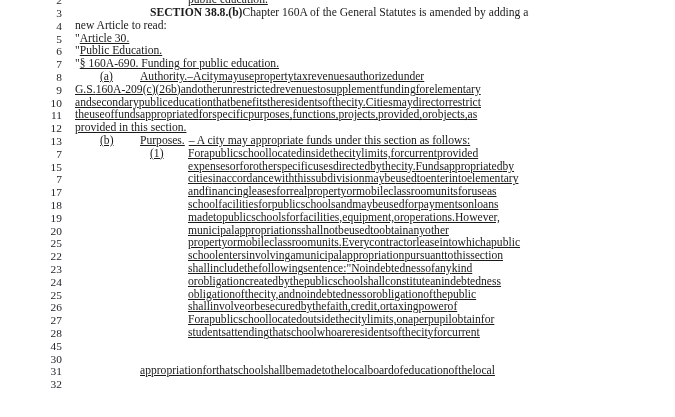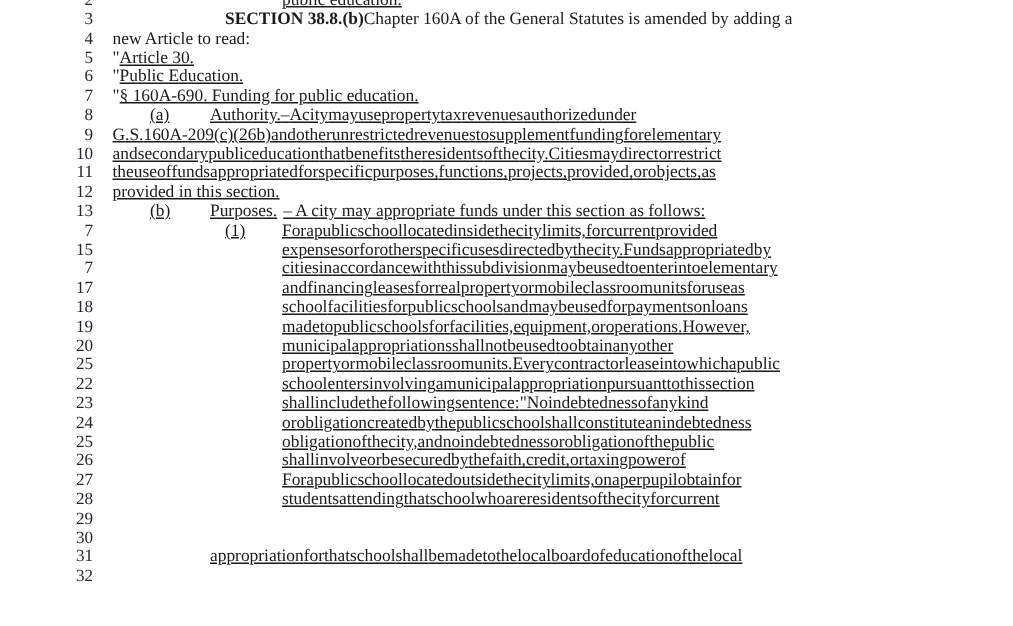--- a/index.html
+++ b/index.html
@@ -517,21 +517,21 @@
         <span class="u">for</span>
         <span class="u">current</span>
         <span class="u"></span>
         <span class="u"></span>
         <span class="u"></span>
       </span>
     </span>
   </div>
 
   <div class="line" style="position:absolute; top:339.8px;">
-    <span class="lineno">29</span>
+    <span class="lineno">45</span>
     <span class="body">
       <span class="just" style="padding-left:113px;">
         <span class="u"></span>
         <span class="u"></span>
         <span class="u"></span>
         <span class="u"></span>
         <span class="u"></span>
         <span class="u"></span>
         <span class="u"></span>
         <span class="u"></span>

